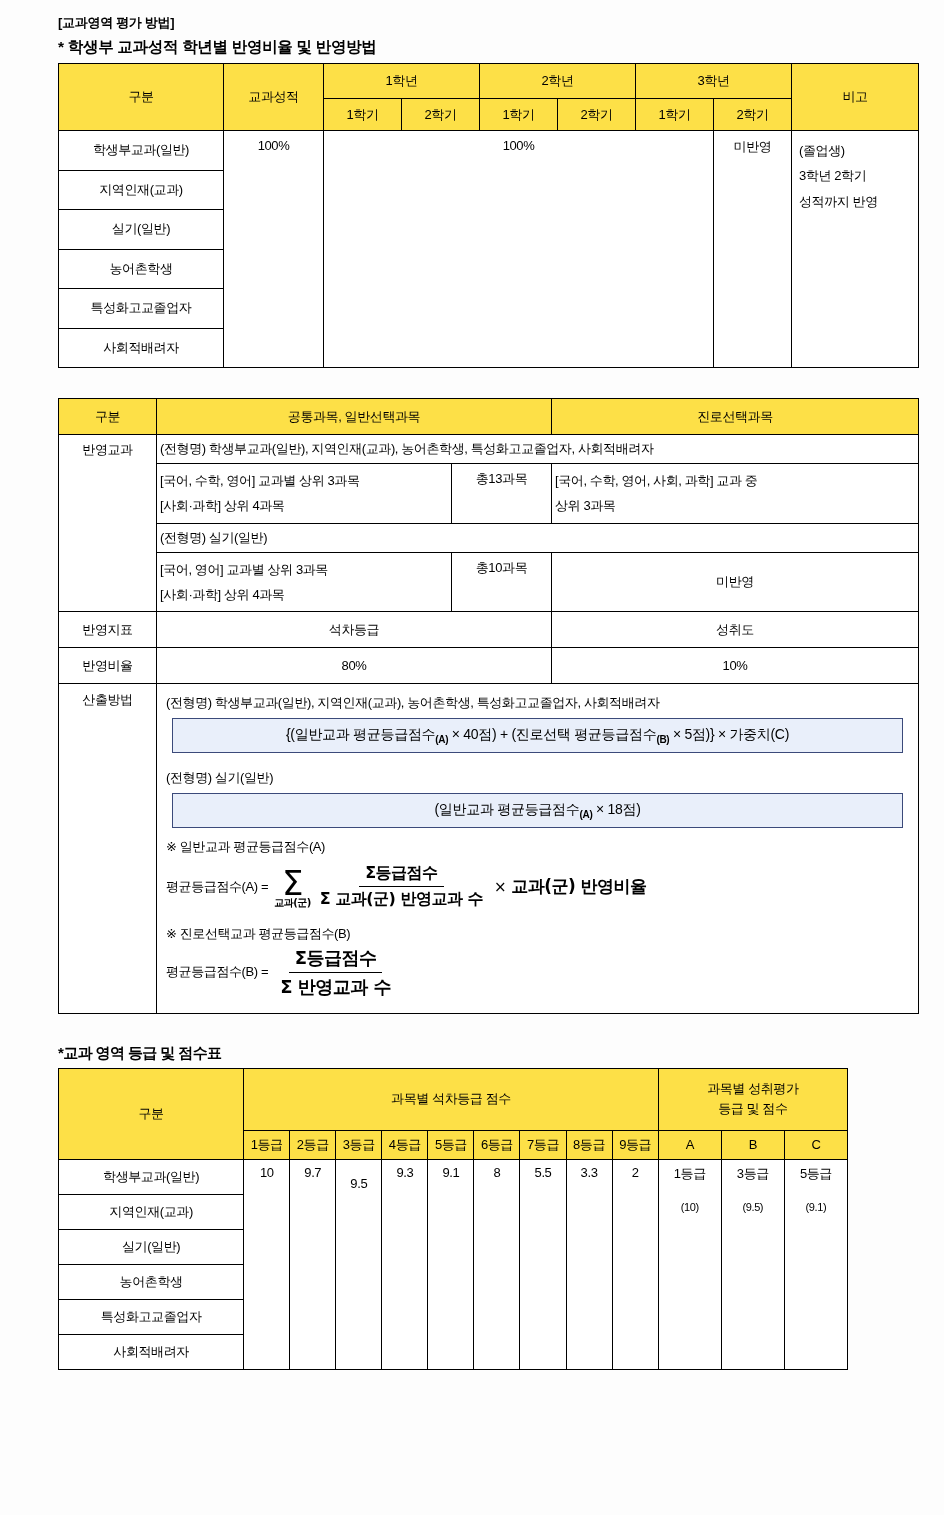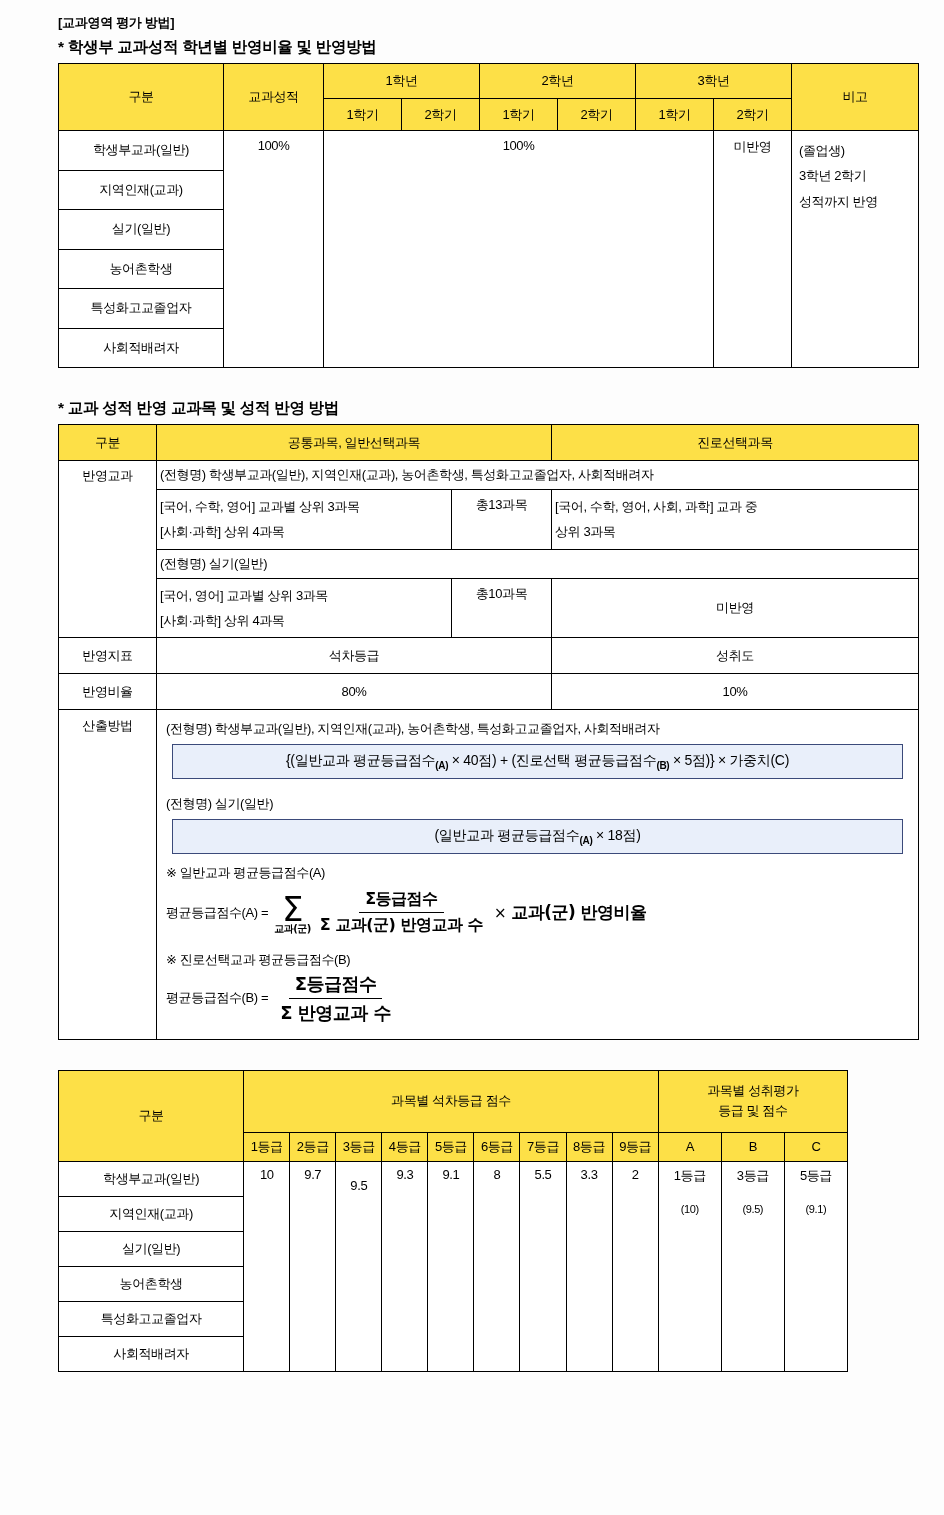--- a/index.html
+++ b/index.html
@@ -195,21 +195,20 @@
       </tr>
       <tr class="body-cell">
         <td>특성화고교졸업자</td>
       </tr>
       <tr class="body-cell">
         <td>사회적배려자</td>
       </tr>
     </tbody>
   </table>
 
-  <div class="h-sub">* 교과 성적 반영 교과목 및 성적 반영 방법</div>
 
   <table id="t2">
     <colgroup>
       <col style="width:98px">
       <col style="width:295px">
       <col style="width:100px">
       <col style="width:367px">
     </colgroup>
     <tbody>
       <tr style="height:36px">
@@ -294,20 +293,21 @@
                   <span class="den" style="font-size:18px">Σ 반영교과 수</span>
                 </span>
               </span>
             </div>
           </div>
         </td>
       </tr>
     </tbody>
   </table>
 
+  <div class="h-sub2">*교과 영역 등급 및 점수표</div>
 
   <table id="t3">
     <colgroup>
       <col style="width:185px">
       <col style="width:46px">
         <col style="width:46px">
         <col style="width:46px">
       <col style="width:46px">
         <col style="width:46px">
         <col style="width:46px">

